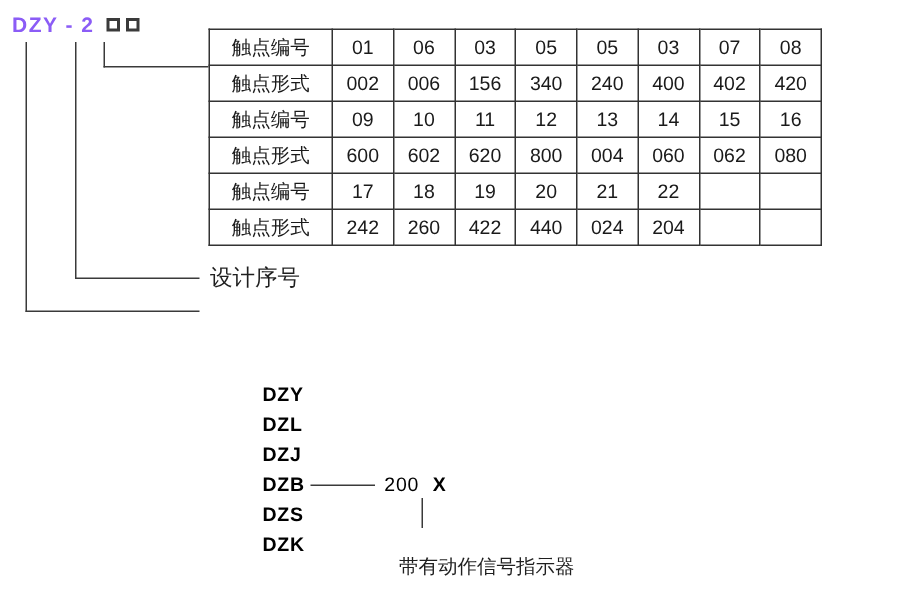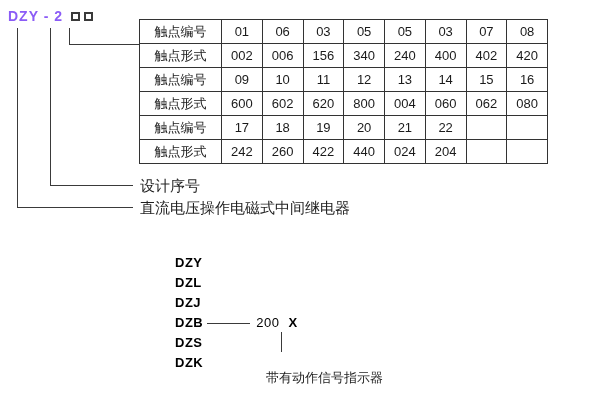--- a/index.html
+++ b/index.html
@@ -184,21 +184,20 @@
       <td>440</td>
       <td>024</td>
       <td>204</td>
       <td></td>
       <td></td>
     </tr>
   </tbody>
     </table>
 
   <div class="callout-label" style="left:140px; top:179px;">设计序号</div>
-  <div class="callout-label" style="left:140px; top:201px;">直流电压操作电磁式中间继电器</div>
 
   <div class="model-list">
     <div class="row">
       <span>DZY</span>
     </div>
     <div class="row">
       <span>DZL</span>
     </div>
     <div class="row">
       <span>DZJ</span>

